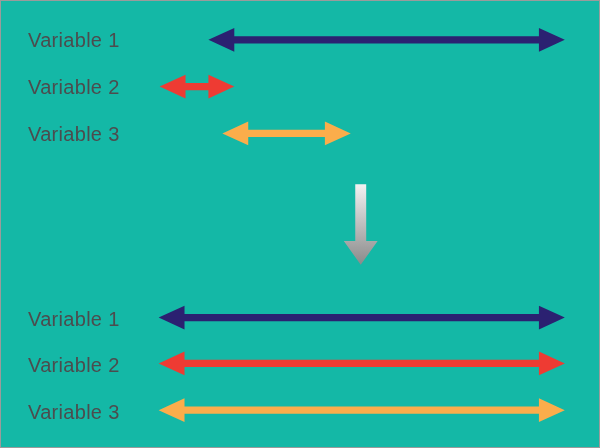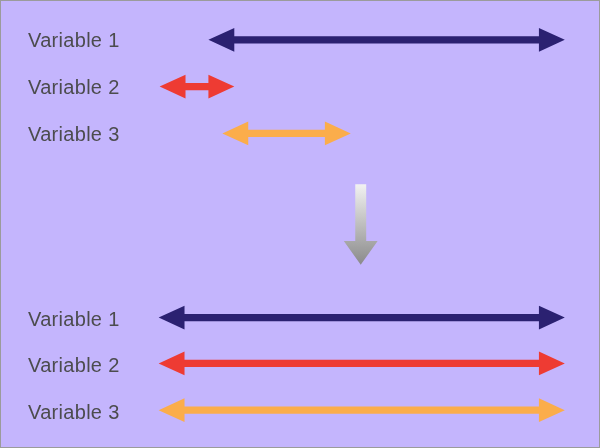--- a/index.html
+++ b/index.html
@@ -31,21 +31,21 @@
     transform: translateY(-50%);
     font-size: 20px;
     letter-spacing: 0.3px;
     white-space: nowrap;
     line-height: 1;
   }
 </style>
 </head>
 <body>
 
-<div class="canvas" style="background: #c4b5fd; border-color: rgb(155, 155, 155);">
+<div class="canvas" style="background: #14b8a6; border-color: rgb(155, 155, 155);">
 
   <svg class="arrows-layer" viewBox="0 0 600 448" width="600" height="448" xmlns="http://www.w3.org/2000/svg">
     <defs>
       <linearGradient id="grayGrad" x1="0" y1="0" x2="0" y2="1">
         <stop offset="0" stop-color="#f2f2f2"></stop>
         <stop offset="1" stop-color="#8a8a8a"></stop>
       </linearGradient>
     </defs>
 
   <path d="M 208 39 L 234 27 L 234 35.4 L 540 35.4 L 540 27 L 566 39 L 540 51 L 540 42.6 L 234 42.6 L 234 51 Z" fill="#2b2171"></path>

